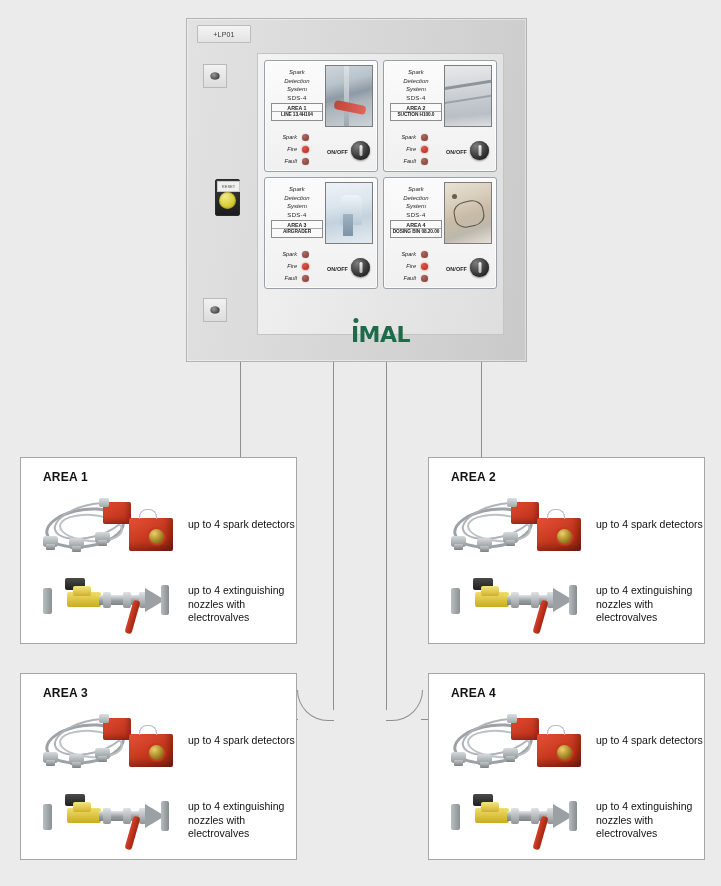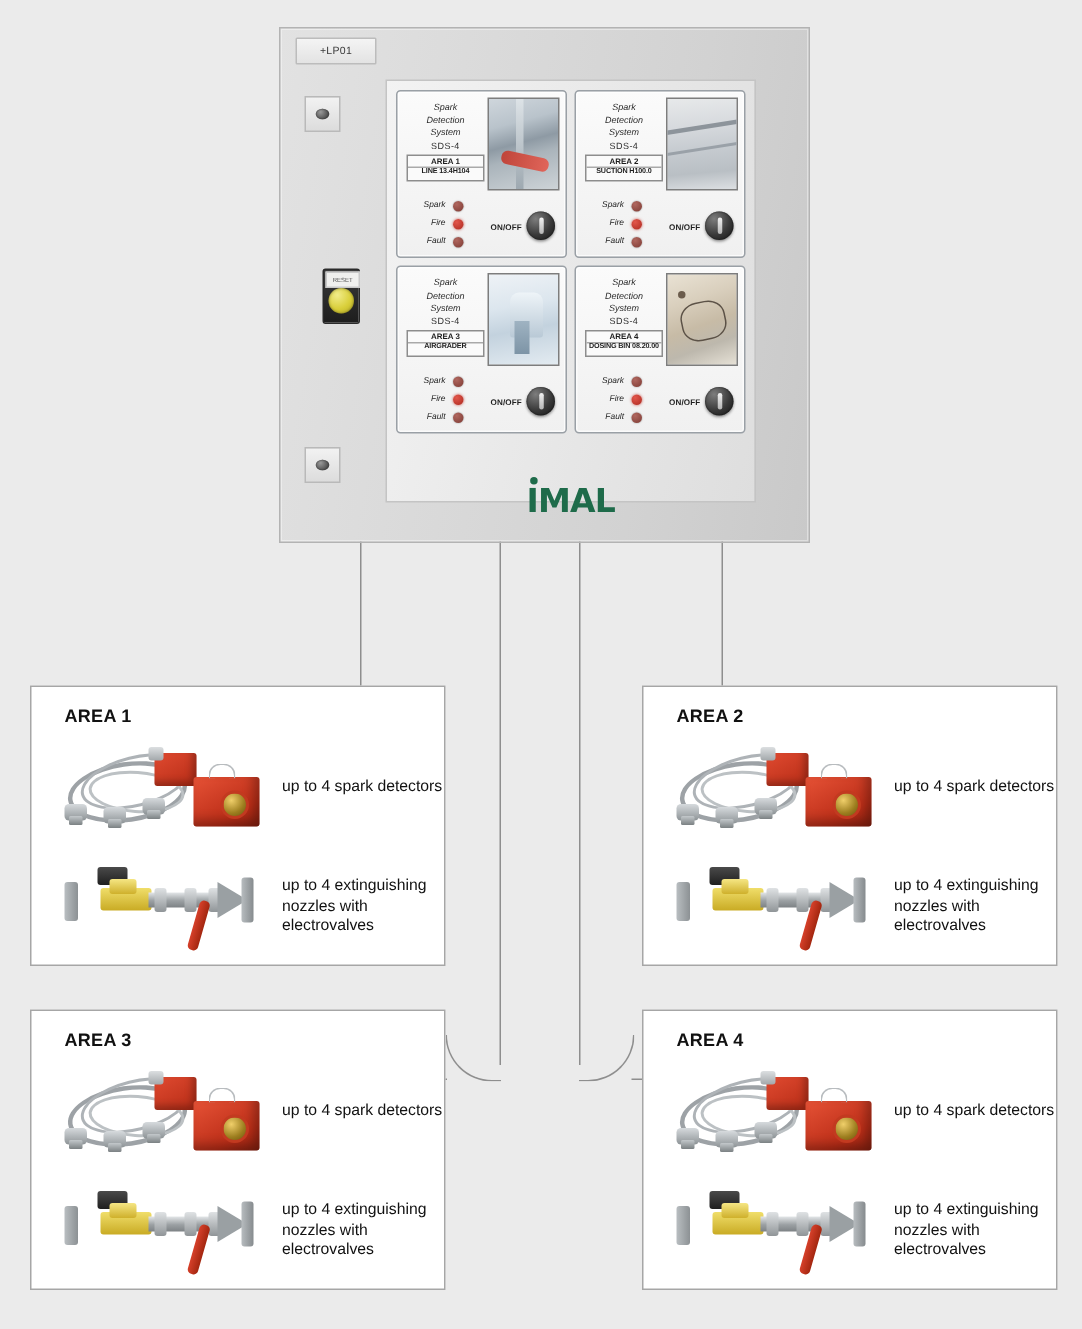--- a/index.html
+++ b/index.html
@@ -18,21 +18,20 @@
   .conn-h{height:1px;}
   .curve{position:absolute;border:1px solid #8e8e8e;border-top:none;border-right:none;background:transparent;}
   .curve-right{border:1px solid #8e8e8e;border-top:none;border-left:none;background:transparent;position:absolute;}
 
   
   .cabinet{
     position:absolute;left:186px;top:18px;width:339px;height:342px;
     background:linear-gradient(100deg,#e2e2e2 0%,#dadada 35%,#d2d2d2 70%,#c9c9c9 100%);
     border:1px solid #b3b3b3;
     box-shadow:inset 0 0 0 1px rgba(255,255,255,.4);
-    padding-left:13px;
   }
   .cab-tag{
     position:absolute;left:10px;top:6px;width:52px;height:16px;
     background:linear-gradient(#f4f4f4,#e3e3e3);
     border:1px solid #bcbcbc;border-radius:1px;
     font-size:7px;color:#3a3a3a;display:flex;align-items:center;justify-content:center;
     letter-spacing:.2px;
   }
   .lock{
     position:absolute;width:22px;height:22px;

